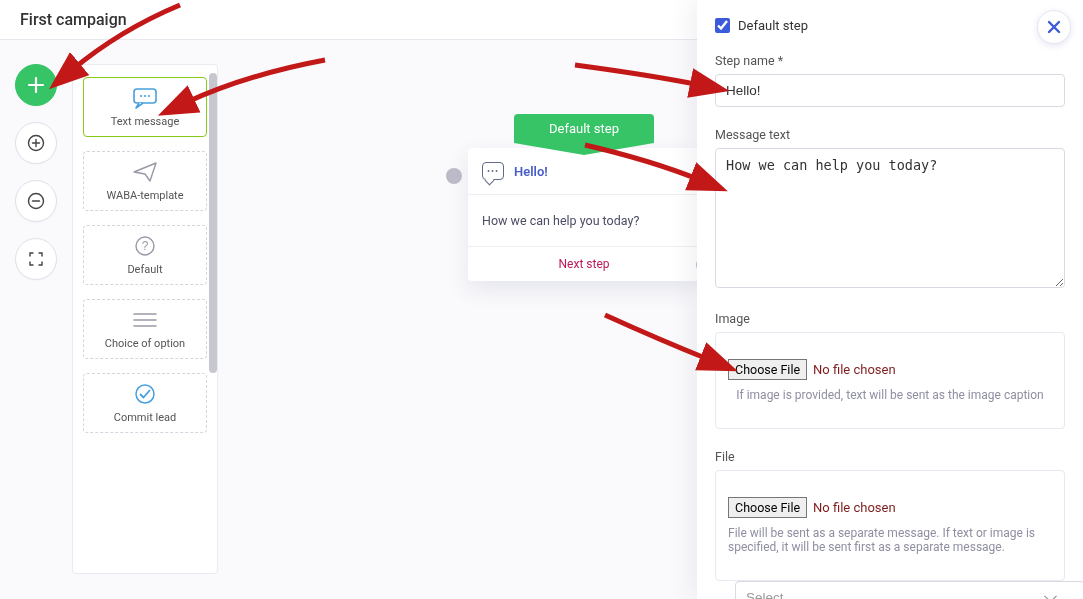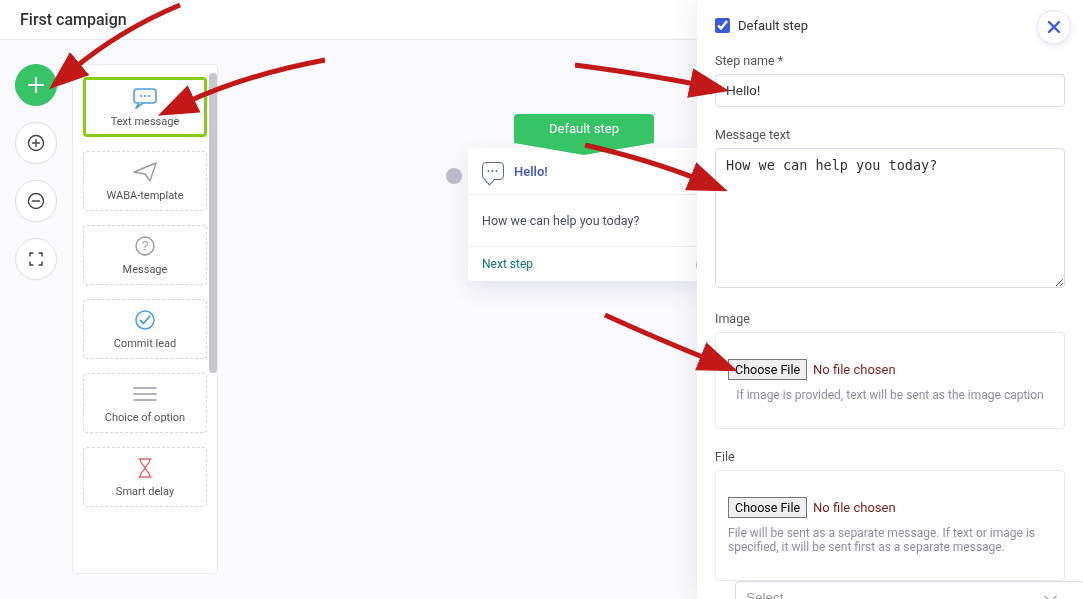--- a/index.html
+++ b/index.html
@@ -91,21 +91,21 @@
     display: flex;
     flex-direction: column;
     align-items: center;
     justify-content: center;
     gap: 6px;
     font-size: 11px;
     color: #555;
     cursor: grab;
   }
   .pal-item .ico { height: 22px; display:flex;align-items:center;justify-content:center; }
-  .pal-item.first { border:3px solid #84cc16; }
+  .pal-item.first { border:1px solid #84cc16; }
 
   
   .canvas {
     flex: 1;
     position: relative;
   }
   .step-card {
     position: absolute;
     left: 250px;
     top: 108px;
@@ -138,22 +138,22 @@
   }
   .step-card .head .title{
     font-weight:600;color:#495dc7;font-size:13px;
   }
   .step-card .msg{
     padding:18px 14px;
     font-size:12.5px;color:#4d4d66;
     border-bottom:1px solid #eee;
   }
   .step-card .foot{
-    padding:10px 14px;text-align:left;
-    font-size:12px;color:#0f766e;
+    padding:10px 14px;text-align:center;
+    font-size:12px;color:#be185d;
   }
   .port{
     width:16px;height:16px;border-radius:50%;
     background:#bcbac8;
     position:absolute;
   }
   .port.in{left:-22px; top:20px;}
   .port.out{right:-12px; bottom:8px;}
   .msg-ico{
     width:22px;height:18px;border:1.6px solid #5f6d86;border-radius:4px;position:relative;
@@ -277,46 +277,38 @@
       </div>
       <span>WABA-template</span>
     </div>
     <div class="pal-item">
       <div class="ico">
         <svg width="22" height="22" viewBox="0 0 22 22" fill="none">
             <circle cx="11" cy="11" r="9" stroke="#9a98a7" stroke-width="1.4"></circle>
             <text x="11" y="15" text-anchor="middle" font-size="12" fill="#9a98a7" font-family="Arial">?</text>
           </svg>
       </div>
-      <span>Message</span>
+      <span>Default</span>
+    </div>
+    <div class="pal-item">
+      <div class="ico">
+        <svg width="26" height="18" viewBox="0 0 26 18" fill="none">
+            <path d="M2 3h22M2 9h22M2 15h22" stroke="#9a98a7" stroke-width="1.6" stroke-linecap="round"></path>
+          </svg>
+      </div>
+      <span>Choice of option</span>
     </div>
     <div class="pal-item">
       <div class="ico">
         <svg width="22" height="22" viewBox="0 0 22 22" fill="none">
             <circle cx="11" cy="11" r="9" stroke="#46a0e0" stroke-width="1.5"></circle>
             <path d="M6.5 11.5l3 3 6-7" stroke="#46a0e0" stroke-width="1.8" fill="none" stroke-linecap="round" stroke-linejoin="round"></path>
           </svg>
       </div>
       <span>Commit lead</span>
-    </div>
-    <div class="pal-item">
-      <div class="ico">
-        <svg width="26" height="18" viewBox="0 0 26 18" fill="none">
-            <path d="M2 3h22M2 9h22M2 15h22" stroke="#9a98a7" stroke-width="1.6" stroke-linecap="round"></path>
-          </svg>
-      </div>
-      <span>Choice of option</span>
-    </div>
-    <div class="pal-item">
-      <div class="ico">
-        <svg width="18" height="22" viewBox="0 0 18 22" fill="none">
-            <path d="M3 2h12M3 20h12M4 2c0 5 4 6 5 9-1 3-5 4-5 9M14 2c0 5-4 6-5 9 1 3 5 4 5 9" stroke="#e06b6b" stroke-width="1.4" stroke-linecap="round"></path>
-          </svg>
-      </div>
-      <span>Smart delay</span>
     </div>
   </div>
 
   <div class="canvas">
     <div class="step-card">
       <div class="default-tag">Default step</div>
       <div class="port in"></div>
       <div class="head">
         <div style="position:relative" class="msg-ico">
             <span class="dots3">•••</span>

